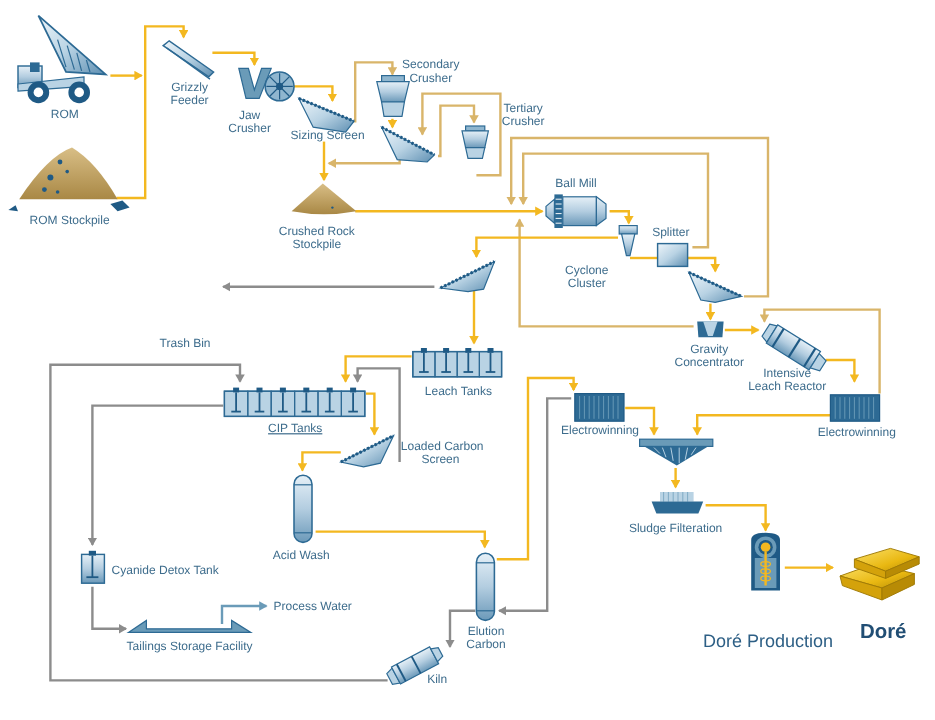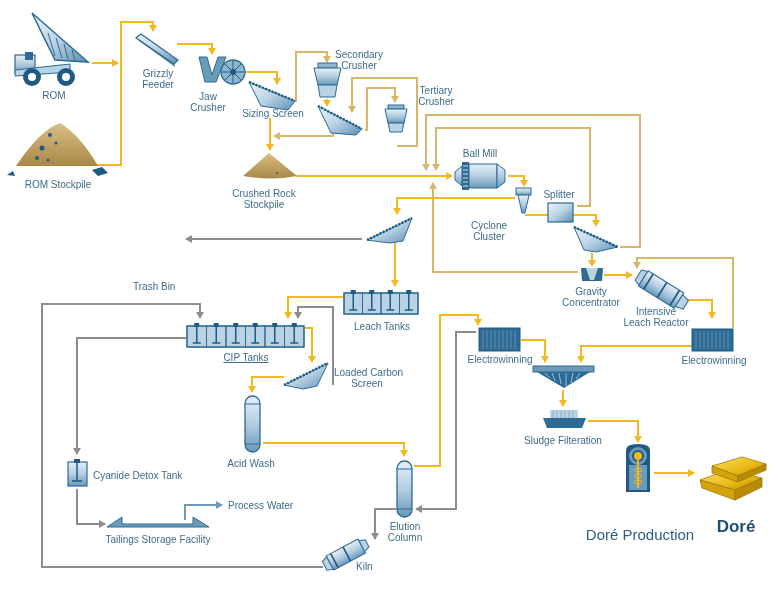--- a/index.html
+++ b/index.html
@@ -495,16 +495,16 @@
 <div class="lbl" style="left:462px;top:354px;width:76px;">Electrowinning</div>
 <div class="lbl" style="left:515px;top:435px;width:96px;">Sludge Filteration</div>
 <div class="lbl big" style="left:582px;top:527px;width:116px;">Doré Production</div>
 <div class="lbl bold" style="left:710px;top:521px;width:52px;">Doré</div>
 
 <div class="lbl left" style="left:93px;top:470px;">Cyanide Detox Tank</div>
 <div class="lbl left" style="left:228px;top:500px;">Process Water</div>
 <div class="lbl" style="left:100px;top:534px;width:116px;">Tailings Storage Facility</div>
 <div class="lbl" style="left:380px;top:521px;width:50px;">
   <div>Elution</div>
-  <div>Column</div>
+  <div>Carbon</div>
 </div>
 <div class="lbl left" style="left:356px;top:561px;">Kiln</div>
 </div>
 
 </body></html>

